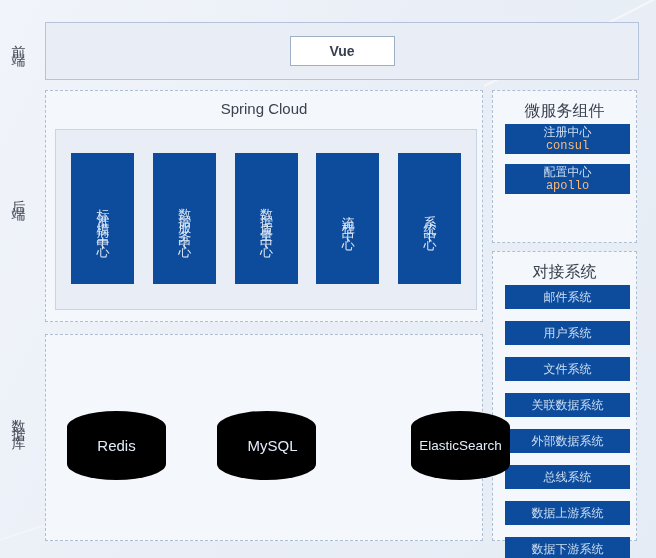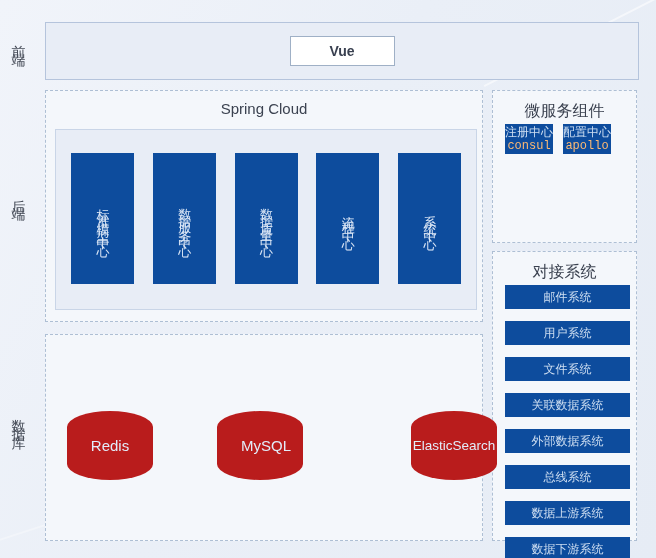--- a/index.html
+++ b/index.html
@@ -92,21 +92,21 @@
     writing-mode: vertical-rl;
     text-orientation: upright;
     font-size: 13px;
     letter-spacing: 7px;
     color: #dce7f6;
   }
 
   
   .micro-items {
     position: absolute; left: 12px; top: 33px; width: 125px;
-    display: flex; flex-direction: row; gap: 10px;
+    display: flex; flex-direction: column; gap: 10px;
   }
   .micro-item {
     height: 30px;
     background: #0d4c9d;
     display: flex; flex-direction: column;
     align-items: center; justify-content: center;
     line-height: 14px;
   }
   .micro-item .cn { font-size: 12px; color: #cfdff2; }
   .micro-item .en { font-size: 12px; color: #fdba74; font-family: Liberation Mono, monospace; }
@@ -119,22 +119,22 @@
     height: 24px;
     background: #0d4c9d;
     display: flex; align-items: center; justify-content: center;
     font-size: 12px; color: #cfdff2;
   }
 
   
   .cylinder {
     position: absolute;
     top: 76px;
-    width: 86px; height: 69px;
-    background: #b91c1c;
+    width: 99px; height: 69px;
+    background: #000000;
     border-radius: 50% / 16px;
     display: flex; align-items: center; justify-content: center;
     color: #e2ecf9;
     font-size: 15px;
   }
   .cyl-0 { left: 21px; }
   .cyl-1 { left: 171px; padding-left: 12px; }
   .cyl-2 { left: 321px; font-size: 13.5px; margin-left: 44px; }
 </style>
 </head>

